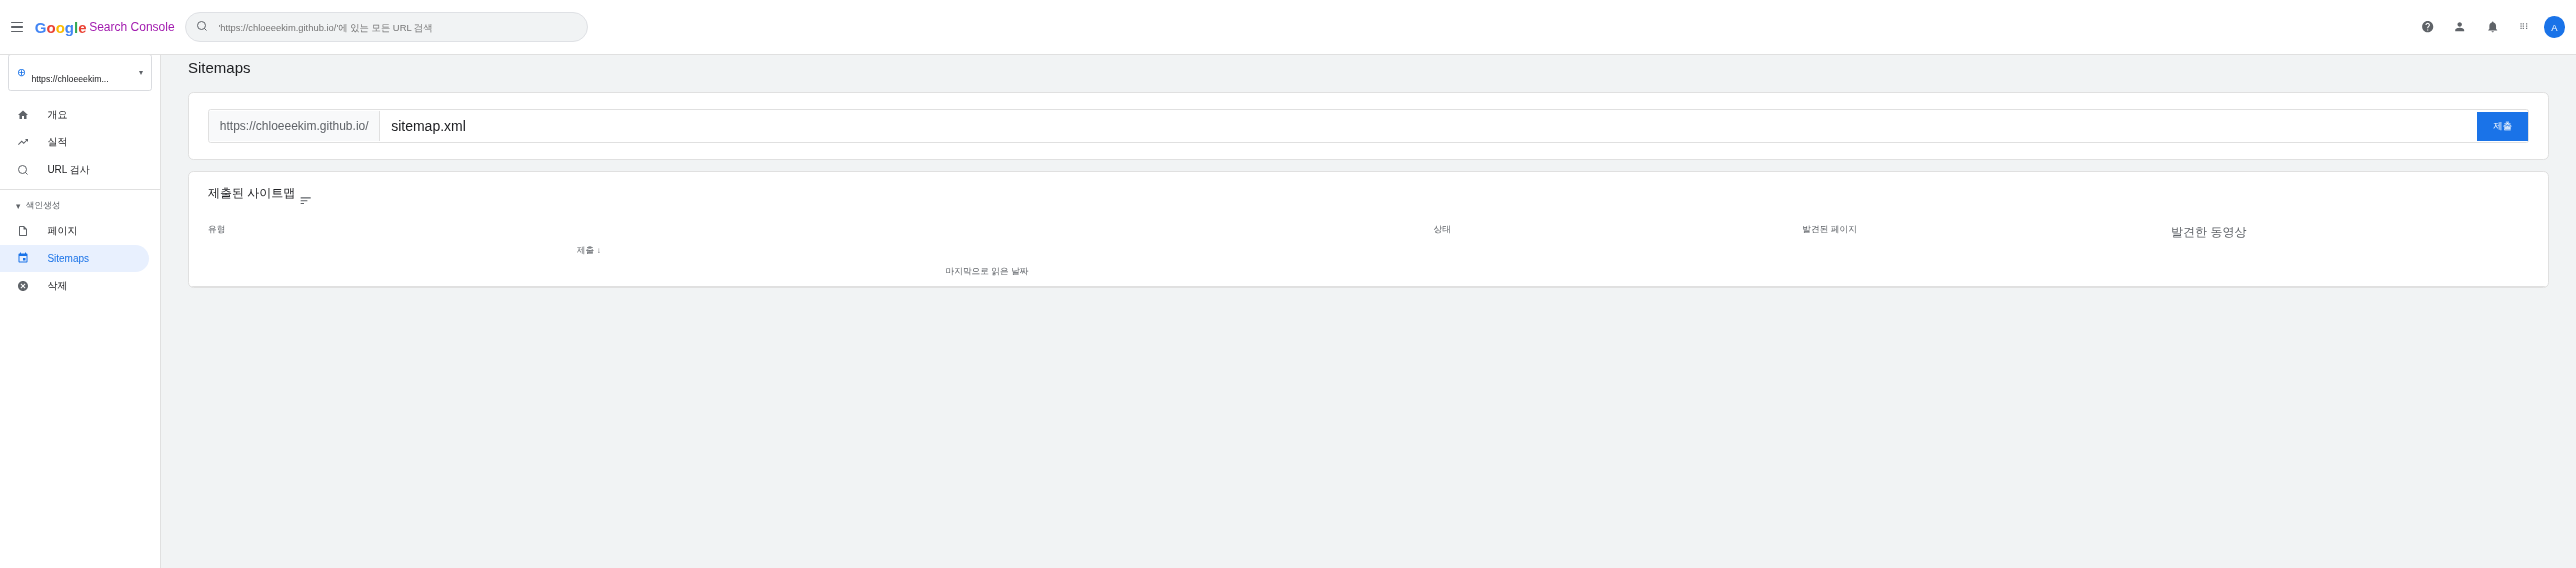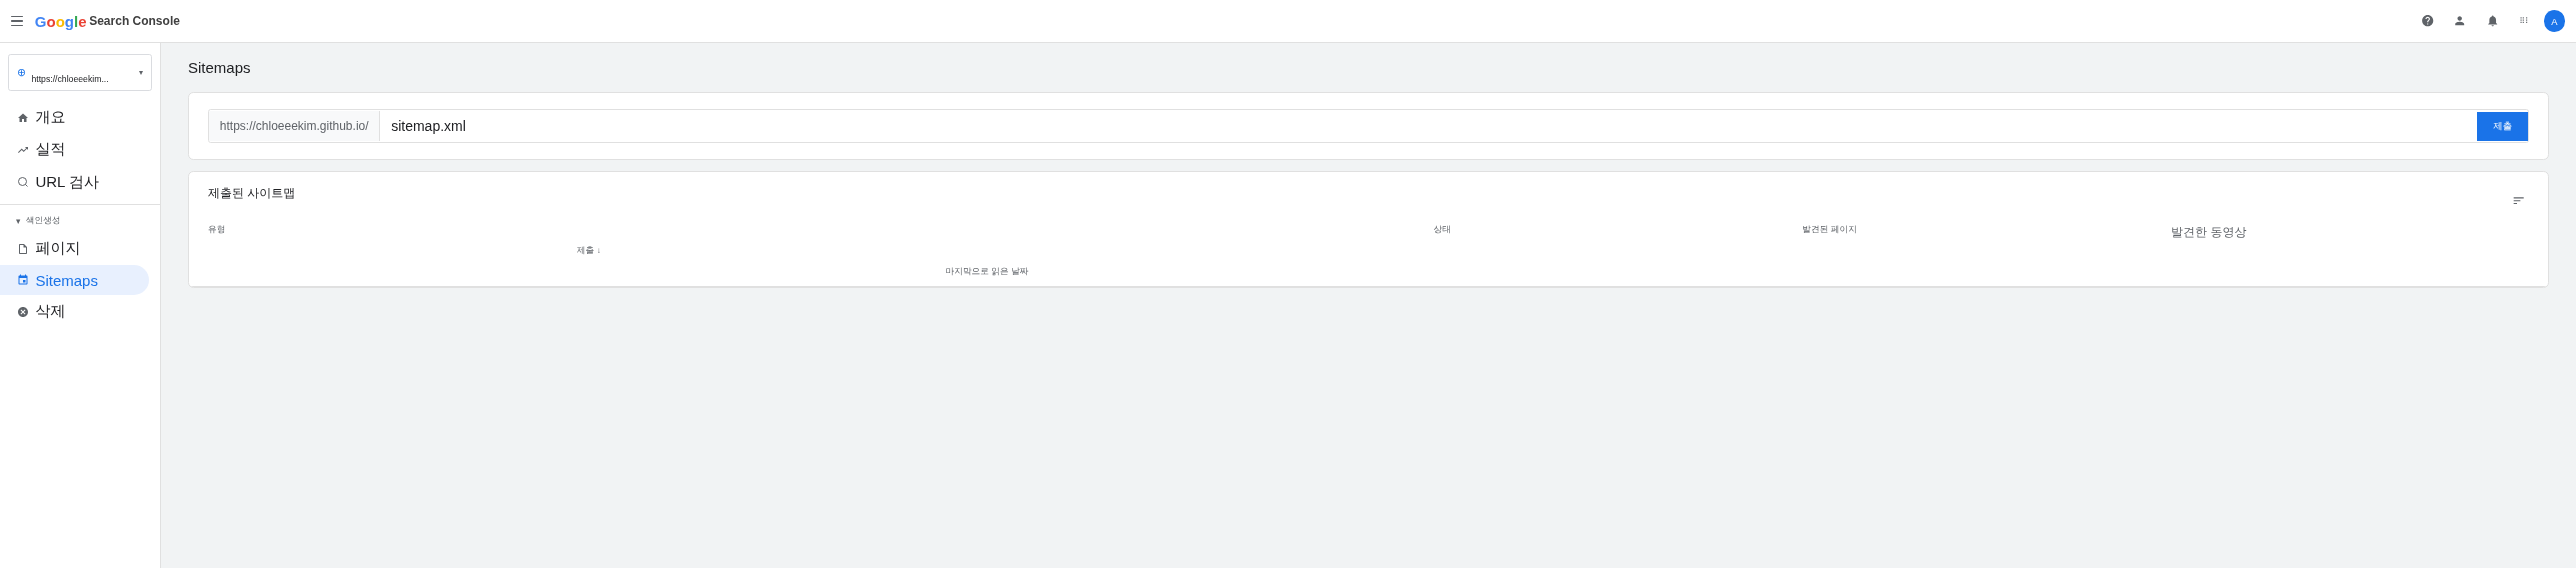--- a/index.html
+++ b/index.html
@@ -15,21 +15,21 @@
       flex-direction: column;
       height: 100vh;
       overflow: hidden;
     }
 
     
     .top-header {
       display: flex;
       align-items: center;
       background: #fff;
-      height: 43px;
+      height: 55px;
       padding: 0 10.8px;
       border-bottom: 0.7px solid #e0e0e0;
       gap: 10.8px;
       position: fixed;
       top: 0;
       left: 0;
       right: 0;
       z-index: 100;
     }
 
@@ -71,22 +71,22 @@
       font-size: 15px;
       font-weight: 700;
     }
     .g-blue { color: #4285f4; }
     .g-red { color: #ea4335; }
     .g-yellow { color: #fbbc05; }
     .g-green { color: #34a853; }
 
     .app-name {
       font-size: 12px;
-      color: #404040;
-      font-weight: 700;
+      color: #a21caf;
+      font-weight: 400;
     }
 
     .search-bar {
       flex: 1;
       max-width: 403px;
       position: relative;
     }
 
     .search-bar input {
       width: 100%;
@@ -187,25 +187,25 @@
     }
 
     .property-dropdown {
       color: #5f6368;
       font-size: 8px;
     }
 
     .nav-item {
       display: flex;
       align-items: center;
-      gap: 6px;
+      gap: 18px;
       padding: 6.7px 16px;
       cursor: pointer;
       color: #202124;
-      font-size: 15px;
+      font-size: 10px;
       border-radius: 0 16px 16px 0;
       margin-right: 10.8px;
     }
 
     .nav-item.active {
       background: #e8f0fe;
       color: #1a73e8;
       font-weight: 500;
     }
 
@@ -315,21 +315,21 @@
       font-size: 9.4px;
       font-weight: 500;
       cursor: pointer;
       white-space: nowrap;
     }
 
     
     .table-header-row {
       display: flex;
       align-items: center;
-      justify-content: space-between;
+      justify-content: flex-start;
       padding: 13.4px 19px 0;
     }
 
     .sort-icon {
       width: 21.5px;
       height: 21.5px;
       display: flex;
       align-items: center;
       justify-content: center;
       color: #5f6368;
@@ -368,20 +368,29 @@
       <span></span>
     </div>
     <div class="google-logo">
       <span class="google-g">
         <span class="g-blue">G</span><span class="g-red">o</span><span class="g-yellow">o</span><span class="g-blue">g</span><span class="g-green">l</span><span class="g-red">e</span>
       </span>
       <span class="app-name">Search Console</span>
     </div>
   </div>
 
+  <div class="search-bar">
+    <div class="search-icon-wrap">
+      <svg width="12" height="12" viewBox="0 0 24 24" fill="none" stroke="#5f6368" stroke-width="2">
+        <circle cx="11" cy="11" r="8"></circle>
+          <line x1="21" y1="21" x2="16.65" y2="16.65"></line>
+      </svg>
+    </div>
+    <input type="text" placeholder="'https://chloeeekim.github.io/'에 있는 모든 URL 검색" style="">
+  </div>
 
   <div class="header-icons">
     <button class="icon-btn" title="Help">
       <svg width="13.4" height="13.4" viewBox="0 0 24 24" fill="#5f6368">
           <path d="M12 2C6.48 2 2 6.48 2 12s4.48 10 10 10 10-4.48 10-10S17.52 2 12 2zm1 17h-2v-2h2v2zm2.07-7.75l-.9.92C13.45 12.9 13 13.5 13 15h-2v-.5c0-1.1.45-2.1 1.17-2.83l1.24-1.26c.37-.36.59-.86.59-1.41 0-1.1-.9-2-2-2s-2 .9-2 2H8c0-2.21 1.79-4 4-4s4 1.79 4 4c0 .88-.36 1.68-.93 2.25z"></path>
         </svg>
     </button>
     <button class="icon-btn" title="Profile">
       <svg width="13.4" height="13.4" viewBox="0 0 24 24" fill="#5f6368">
           <path d="M12 12c2.21 0 4-1.79 4-4s-1.79-4-4-4-4 1.79-4 4 1.79 4 4 4zm0 2c-2.67 0-8 1.34-8 4v2h16v-2c0-2.66-5.33-4-8-4z"></path>

